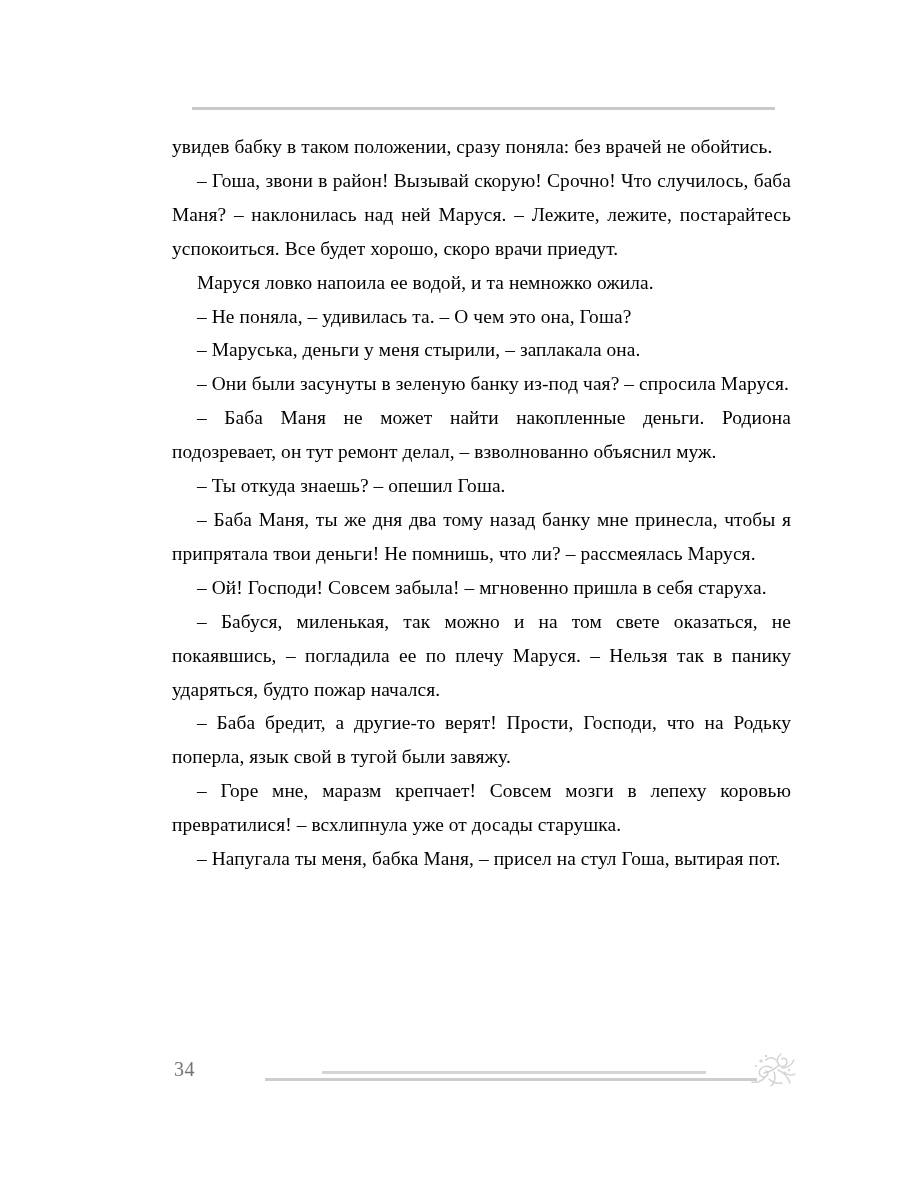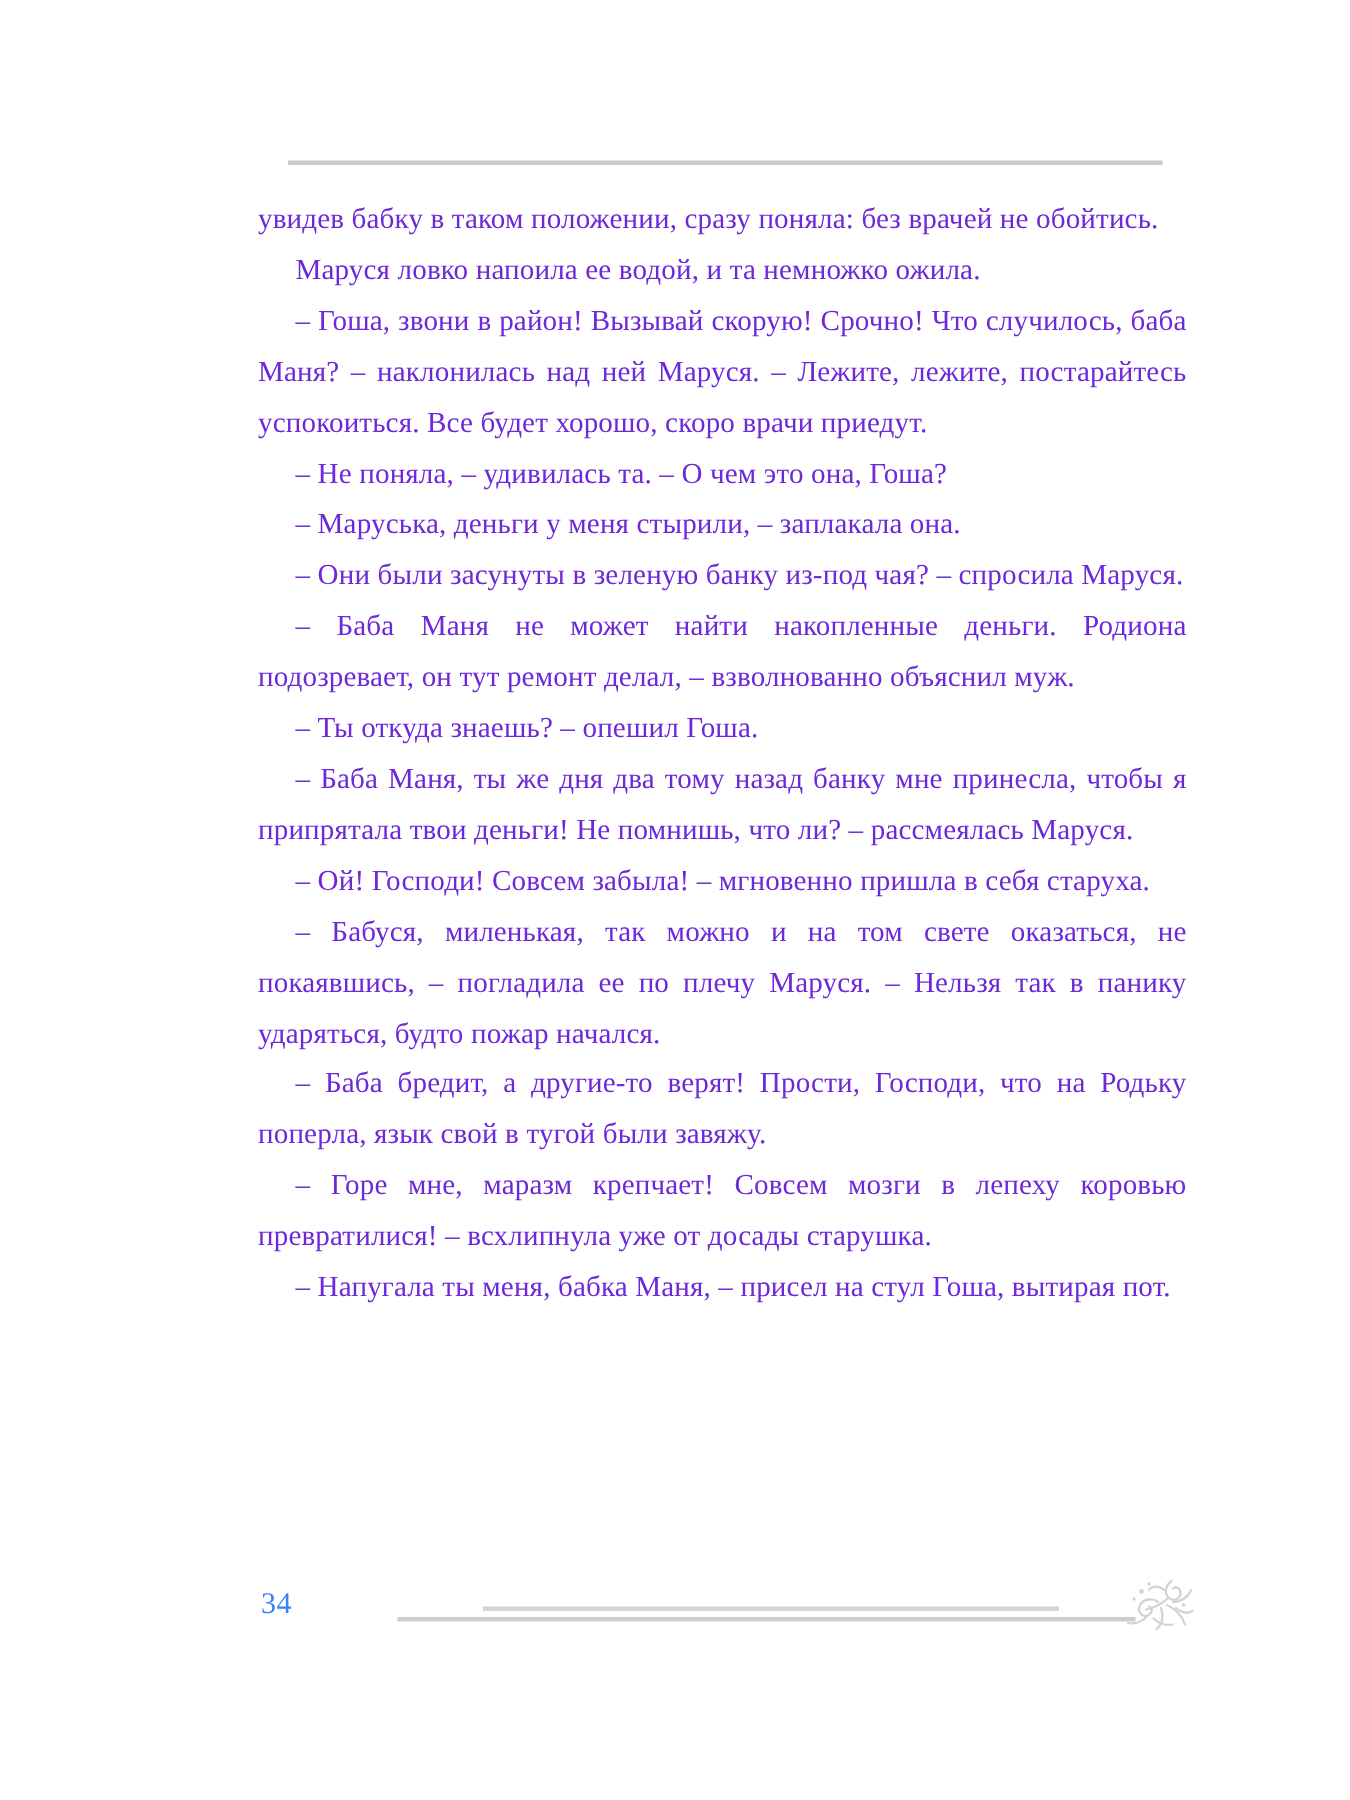--- a/index.html
+++ b/index.html
@@ -33,21 +33,21 @@
     position: absolute;
     left: 172px;
     top: 130px;
     width: 619px;
   }
 
   .para {
     margin: 0;
     font-size: 19.4px;
     line-height: 33.9px;
-    color: #6d28d9;
+    color: #000000;
     text-align: justify;
     text-justify: inter-word;
     hyphens: manual;
     -webkit-hyphens: manual;
     letter-spacing: 0.005em;
   }
 
   .para.indent {
     text-indent: 25px;
   }
@@ -64,21 +64,21 @@
     width: 900px;
     height: 70px;
   }
 
   .folio {
     position: absolute;
     left: 174px;
     top: 19px;
     font-size: 20px;
     line-height: 20px;
-    color: #3b82f6;
+    color: #737373;
     letter-spacing: 0.02em;
   }
 
   .footer-rule-lower {
     position: absolute;
     left: 265px;
     top: 38px;
     width: 492px;
     height: 2.5px;
     background: #cdcdcf;
@@ -108,22 +108,22 @@
 </style>
 </head>
 <body>
 
 <div class="page">
 
   <div class="header-rule"></div>
 
   <div class="textblock">
       <p class="para flush">увидев бабку в таком положении, сразу поняла: без врачей не обойтись.</p>
+      <p class="para indent">– Гоша, звони в район! Вызывай скорую! Срочно! Что слу­чилось, баба Маня? – наклонилась над ней Маруся. – Лежите, лежите, постарайтесь успокоиться. Все будет хорошо, скоро врачи приедут.</p>
       <p class="para indent">Маруся ловко напоила ее водой, и та немножко ожила.</p>
-      <p class="para indent">– Гоша, звони в район! Вызывай скорую! Срочно! Что слу­чилось, баба Маня? – наклонилась над ней Маруся. – Лежите, лежите, постарайтесь успокоиться. Все будет хорошо, скоро врачи приедут.</p>
       <p class="para indent">– Не поняла, – удивилась та. – О чем это она, Гоша?</p>
       <p class="para indent">– Маруська, деньги у меня стырили, – заплакала она.</p>
       <p class="para indent">– Они были засунуты в зеленую банку из-под чая? – спро­сила Маруся.</p>
       <p class="para indent">– Баба Маня не может найти накопленные деньги. Родио­на подозревает, он тут ремонт делал, – взволнованно объяс­нил муж.</p>
       <p class="para indent">– Ты откуда знаешь? – опешил Гоша.</p>
       <p class="para indent">– Баба Маня, ты же дня два тому назад банку мне принесла, чтобы я припрятала твои деньги! Не помнишь, что ли? – рас­смеялась Маруся.</p>
       <p class="para indent">– Ой! Господи! Совсем забыла! – мгновенно пришла в себя старуха.</p>
       <p class="para indent">– Бабуся, миленькая, так можно и на том свете оказаться, не покаявшись, – погладила ее по плечу Маруся. – Нельзя так в панику ударяться, будто пожар начался.</p>
       <p class="para indent">– Баба бредит, а другие-то верят! Прости, Господи, что на Родьку поперла, язык свой в тугой были завяжу.</p>
       <p class="para indent">– Горе мне, маразм крепчает! Совсем мозги в лепеху ко­ровью превратилися! – всхлипнула уже от досады старушка.</p>

